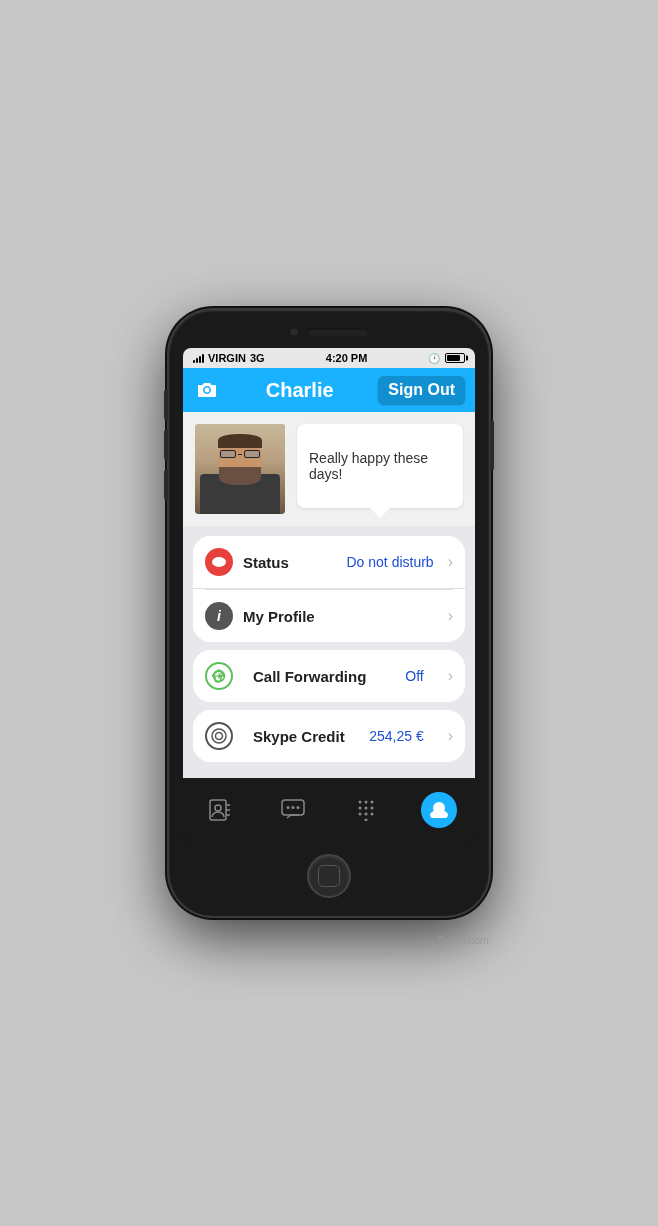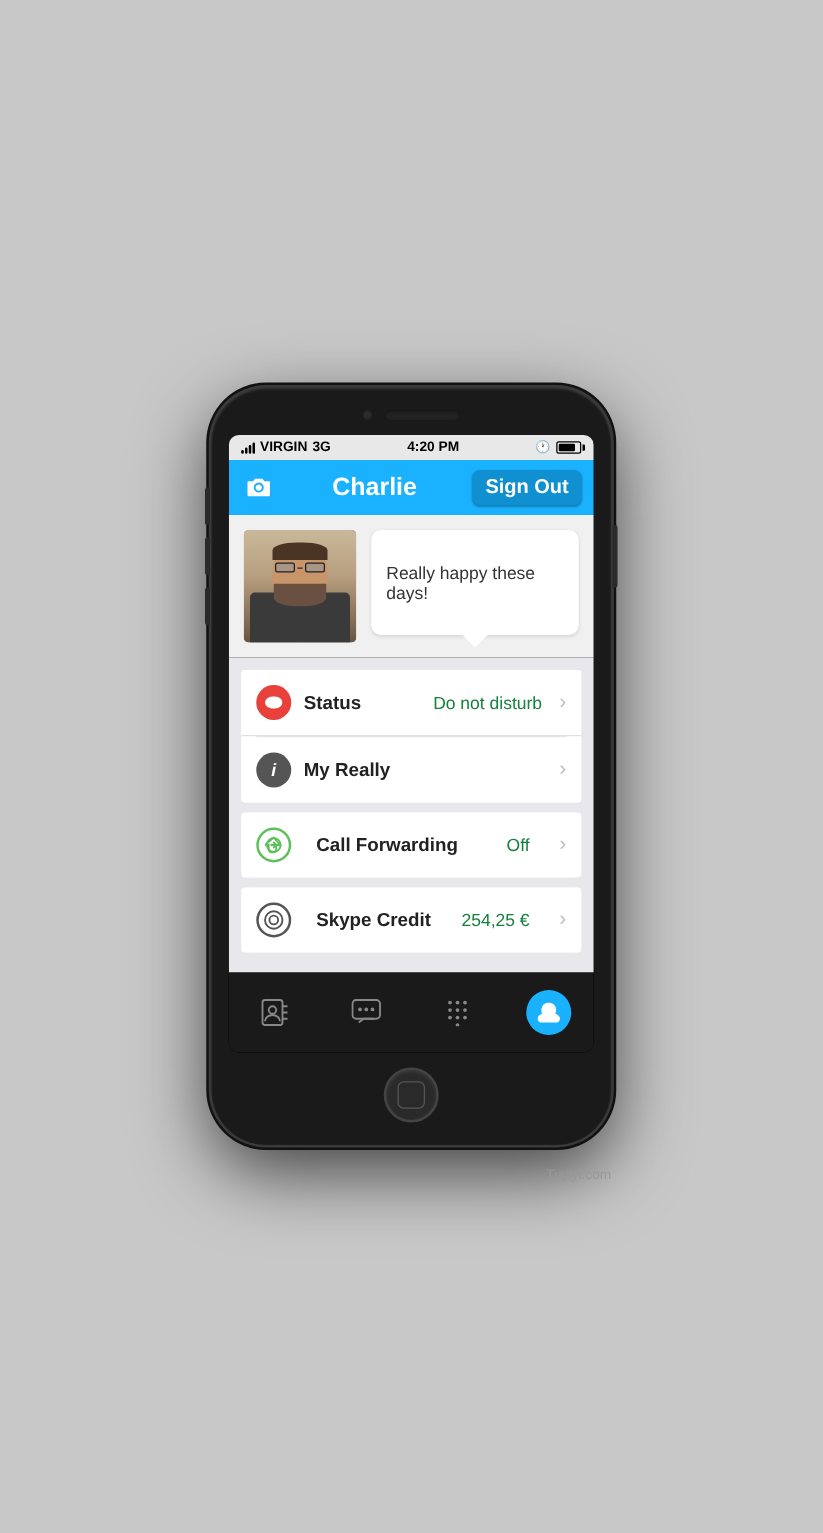--- a/index.html
+++ b/index.html
@@ -230,21 +230,21 @@
       background: #e8e8ec;
       padding: 10px;
       display: flex;
       flex-direction: column;
       gap: 2px;
       flex: 1;
     }
 
     .menu-section {
       background: white;
-      border-radius: 3px;
+      border-radius: 18px;
       overflow: hidden;
       margin-bottom: 6px;
     }
 
     .menu-item {
       display: flex;
       align-items: center;
       padding: 12px 12px;
       background: white;
       border-bottom: 1px solid #e0e0e0;
@@ -286,21 +286,21 @@
 
     .menu-label {
       font-size: 15px;
       font-weight: 600;
       color: #222;
       flex: 1;
     }
 
     .menu-value {
       font-size: 14px;
-      color: #15803d;
+      color: #1d4ed8;
       margin-right: 4px;
     }
 
     .chevron {
       color: #bbb;
       font-size: 16px;
       font-weight: 300;
     }
 
     
@@ -478,21 +478,21 @@
               <span class="menu-value">Do not disturb</span>
               <span class="chevron">›</span>
             </div>
 
             <div style="height:1px;background:#e0e0e0;margin:0 12px;"></div>
 
             <div class="menu-item">
               <div class="menu-icon menu-icon-dark">
                 <span style="color:white;font-size:14px;font-weight:bold;font-style:italic;">i</span>
               </div>
-              <span class="menu-label">My Really</span>
+              <span class="menu-label">My Profile</span>
               <span class="chevron">›</span>
             </div>
           </div>
 
           <div class="menu-section">
             <div class="menu-item-single">
               <div class="menu-icon menu-icon-green">
                 <svg width="14" height="14" viewBox="0 0 14 14" fill="#5dc05a">
                   <path d="M7 1 L12 7 L9 7 L9 10 C9 11.5 8 13 6 13 C4 13 3 11.5 3 10 L3 7 L0 7 Z" fill="none" stroke="#5dc05a" stroke-width="1.5"></path>
                   <circle cx="7" cy="7" r="5.5" fill="none" stroke="#5dc05a" stroke-width="1.5"></circle>

